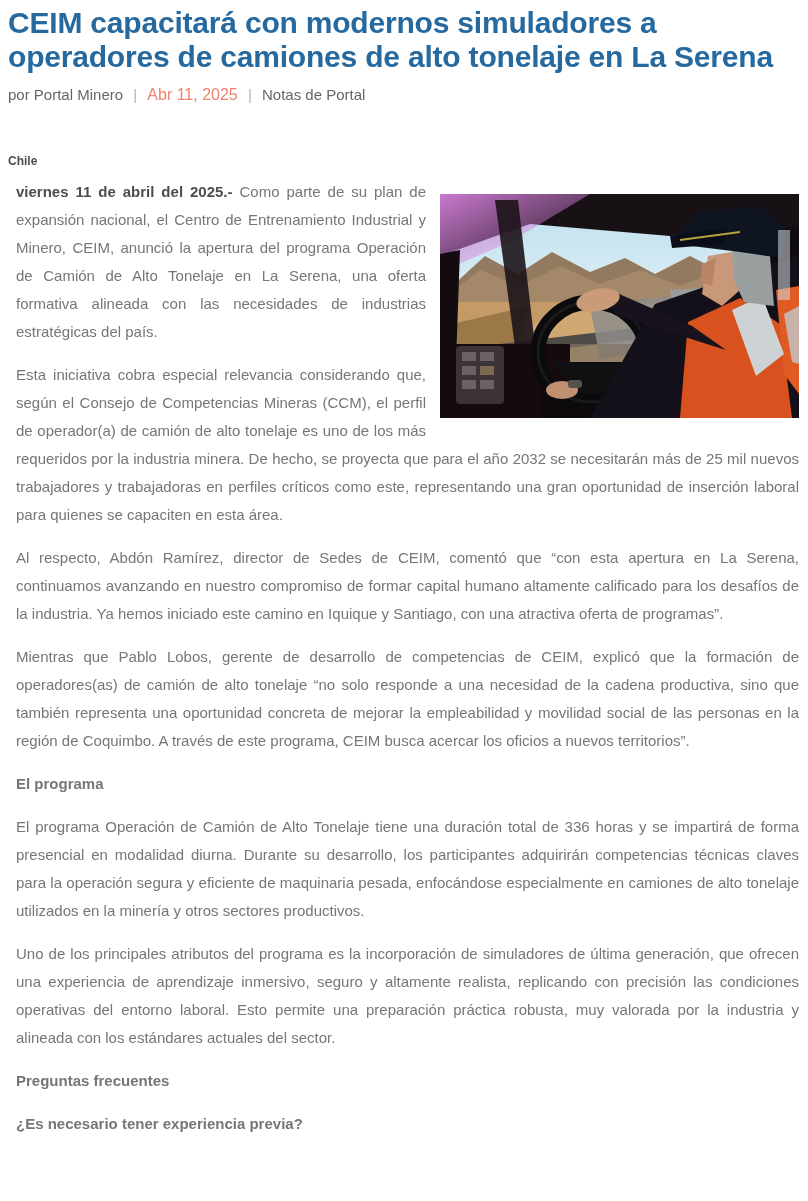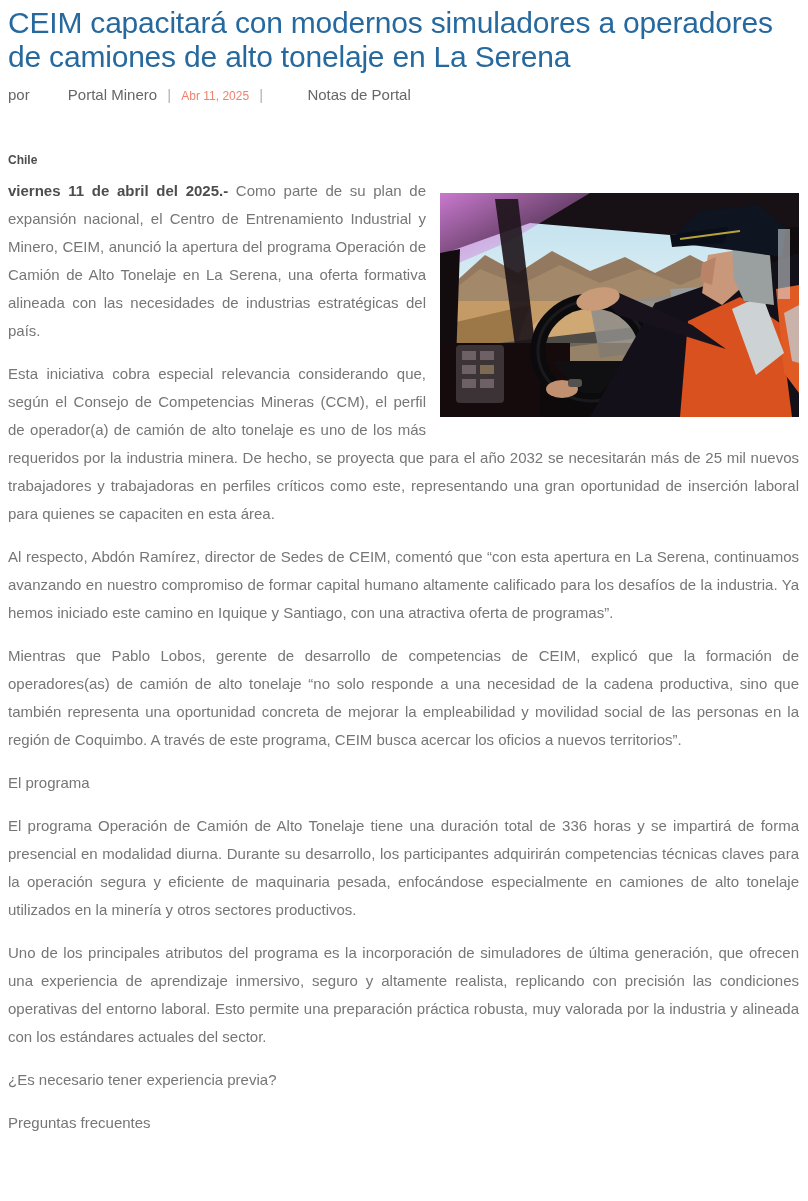--- a/index.html
+++ b/index.html
@@ -7,53 +7,53 @@
     width:808px;
     font-family:"Liberation Sans","DejaVu Sans",sans-serif;
     -webkit-font-smoothing:antialiased;
   }
   .page{padding:4px 9px 10px 8px;}
 
   h1.post-title{
     margin:2px 0 13px 0;
     font-size:30px;
     line-height:1.12;
-    font-weight:400;
+    font-weight:700;
     color:#26699f;
     letter-spacing:-0.2px;
   }
   .byline{
     font-size:15px;
     color:#666666;
     margin:0 0 0 0;
   }
   .byline .sep{color:#b3b3b3;padding:0 6px;}
-  .byline .date{color:#f0826d;font-size:12px;}
-  .byline a{color:#666666;text-decoration:none;cursor:pointer;margin-left:34px;}
+  .byline .date{color:#f0826d;font-size:16px;}
+  .byline a{color:#666666;text-decoration:none;cursor:pointer;}
 
   .country{
     margin:50px 0 10px 0;
     font-size:12px;font-weight:bold;color:#4d4d4d;
   }
   .lead{
     margin:0 0 18px 0;
     font-size:15px;font-weight:bold;color:#4d4d4d;
     line-height:28px;
   }
 
   .body-copy p{
     font-size:15px;
     line-height:28px;
     color:#767676;
     text-align:justify;
-    margin:0 0 15px 0;
+    margin:0 0 15px 8px;
   }
   .body-copy p strong{color:#4d4d4d;}
   .subhead{
-    font-size:15px;font-weight:normal;color:#4d4d4d;
+    font-size:15px;font-weight:bold;color:#4d4d4d;
     line-height:28px;
     margin:22px 0 15px 0;
   }
 
   figure.sim-photo{
     float:right;
     width:359px;height:224px;
     margin:16px 0 14px 14px;
     padding:0;
     overflow:hidden;
@@ -184,20 +184,20 @@
     <p>Al respecto, Abdón Ramírez, director de Sedes de CEIM, comentó que “con esta apertura en La Serena, continuamos avanzando en nuestro compromiso de formar capital humano altamente calificado para los desafíos de la industria. Ya hemos iniciado este camino en Iquique y Santiago, con una atractiva oferta de programas”.</p>
 
     <p>Mientras que Pablo Lobos, gerente de desarrollo de competencias de CEIM, explicó que la formación de operadores(as) de camión de alto tonelaje “no solo responde a una necesidad de la cadena productiva, sino que también representa una oportunidad concreta de mejorar la empleabilidad y movilidad social de las personas en la región de Coquimbo. A través de este programa, CEIM busca acercar los oficios a nuevos territorios”.</p>
 
     <p class="subhead">El programa</p>
 
     <p>El programa Operación de Camión de Alto Tonelaje tiene una duración total de 336 horas y se impartirá de forma presencial en modalidad diurna. Durante su desarrollo, los participantes adquirirán competencias técnicas claves para la operación segura y eficiente de maquinaria pesada, enfocándose especialmente en camiones de alto tonelaje utilizados en la minería y otros sectores productivos.</p>
 
     <p>Uno de los principales atributos del programa es la incorporación de simuladores de última generación, que ofrecen una experiencia de aprendizaje inmersivo, seguro y altamente realista, replicando con precisión las condiciones operativas del entorno laboral. Esto permite una preparación práctica robusta, muy valorada por la industria y alineada con los estándares actuales del sector.</p>
 
+    <p class="subhead">Preguntas frecuentes</p>
+
     <p class="subhead">¿Es necesario tener experiencia previa?</p>
-
-    <p class="subhead">Preguntas frecuentes</p>
 
     <div class="clear"></div>
   </div>
 
 </div>
 
 </body></html>

